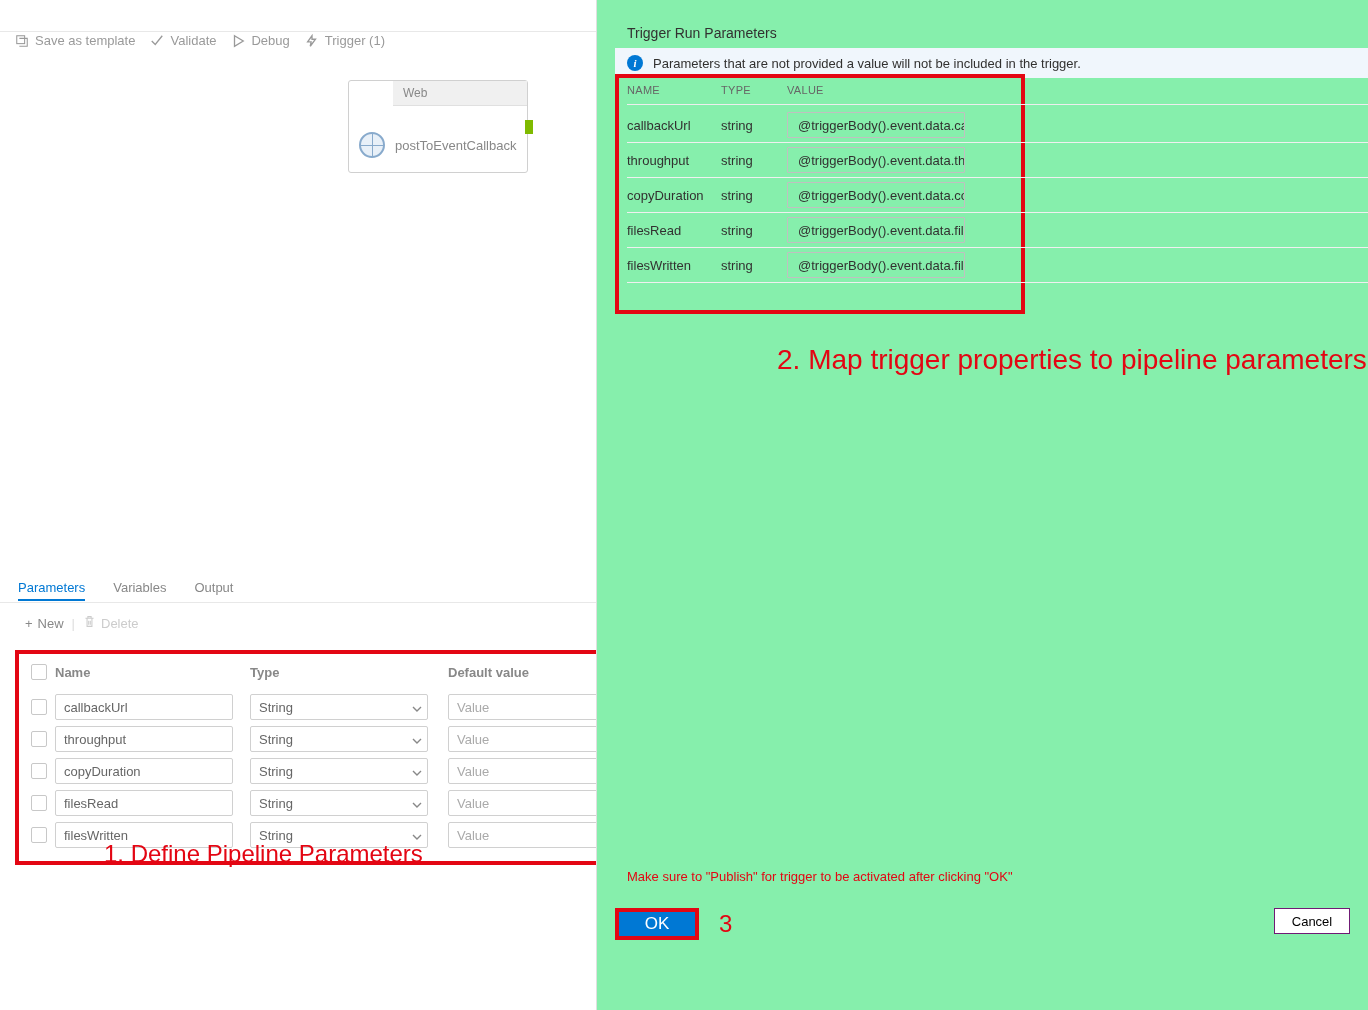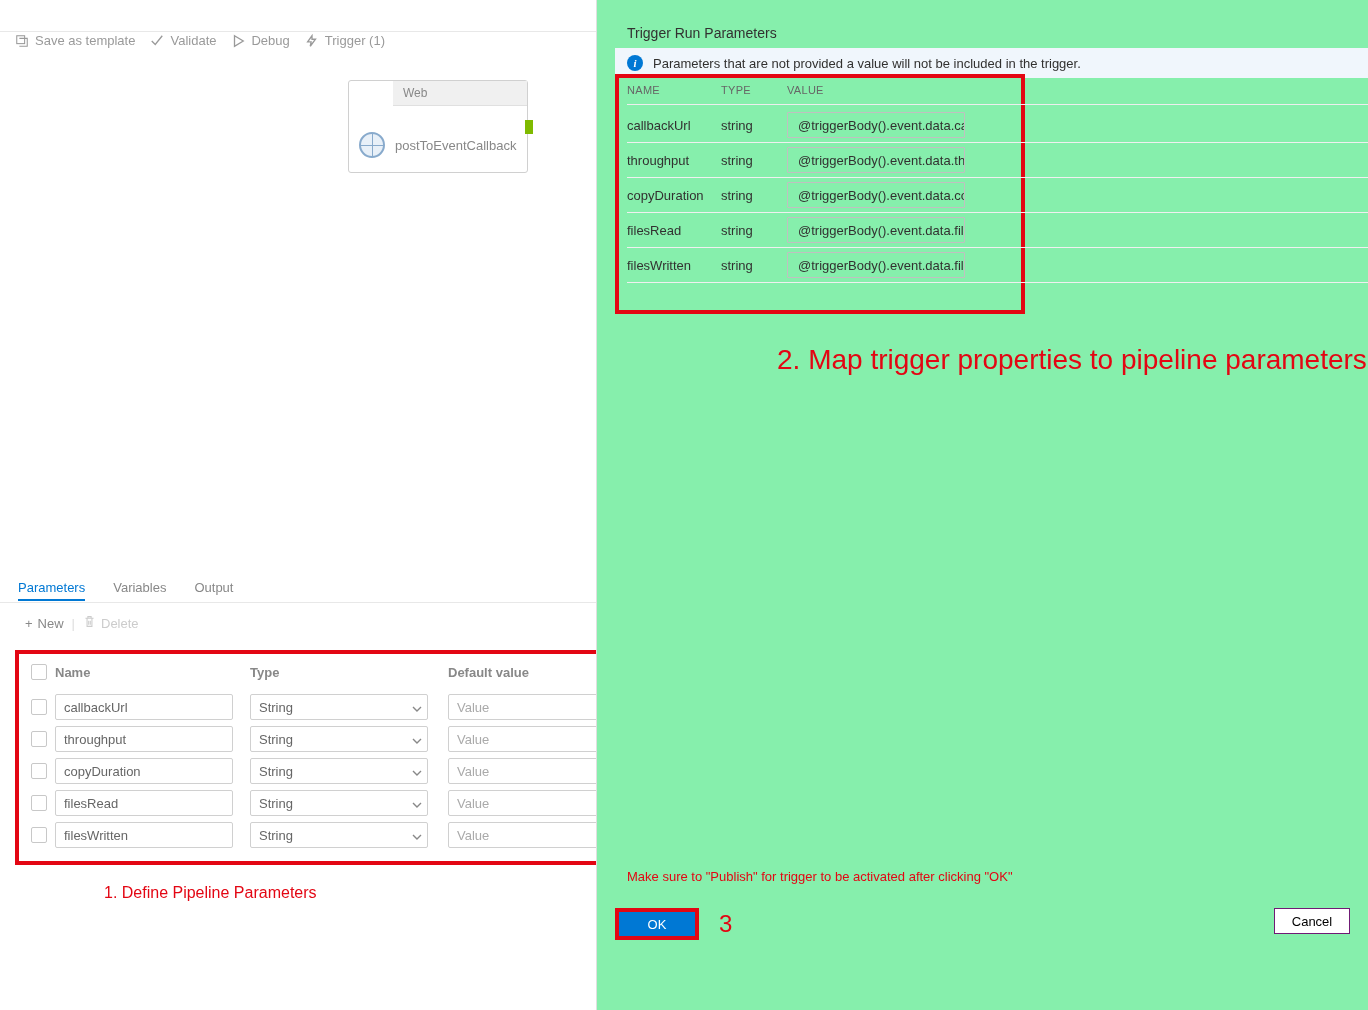--- a/index.html
+++ b/index.html
@@ -41,21 +41,21 @@
     .param-row { display: flex; align-items: center; margin-bottom: 6px; }
     .checkbox { width: 16px; height: 16px; border: 1px solid #c8c8c8; border-radius: 2px; cursor: pointer; }
     .text-input { width: 178px; height: 26px; border: 1px solid #d0d0d0; border-radius: 2px; padding: 0 8px; font-family: inherit; font-size: 13px; color: #666; }
     .text-input::placeholder { color: #aaa; }
     .select-wrap { position: relative; width: 178px; }
     .select-input { width: 100%; height: 26px; border: 1px solid #d0d0d0; border-radius: 2px; padding: 0 8px; font-family: inherit; font-size: 13px; color: #666; appearance: none; background: #fff; cursor: pointer; }
     .chevron { position: absolute; right: 6px; top: 8px; width: 10px; height: 10px; pointer-events: none; }
     .chevron svg { stroke: #888; }
     .value-input { width: 178px; }
     
-    .annotation-1 { position: absolute; top: 884px; left: 104px; color: #e30613; font-size: 16px; }
+    .annotation-1 { position: absolute; top: 840px; left: 104px; color: #e30613; font-size: 24px; }
     
     .panel-right { position: absolute; top: 0; right: 0; width: 772px; height: 1010px; border-left: 1px solid #e0e0e0; background: #86efac; }
     .panel-title { position: absolute; top: 25px; left: 30px; font-size: 14px; color: #323130; }
     .info-banner { position: absolute; top: 48px; left: 18px; right: 0; background: #f0f6fc; padding: 7px 12px; display: flex; align-items: center; gap: 10px; font-size: 13px; color: #323130; }
     .info-icon { width: 16px; height: 16px; border-radius: 50%; background: #0078d4; color: #fff; font-weight: bold; font-style: italic; font-family: serif; display: flex; align-items: center; justify-content: center; font-size: 11px; flex-shrink: 0; }
     
     .trigger-box { position: absolute; top: 74px; left: 18px; width: 410px; height: 240px; border: 4px solid #e30613; }
     .trigger-header { position: absolute; top: 84px; left: 30px; right: 0; display: flex; border-bottom: 1px solid #eee; padding-bottom: 8px; font-size: 11px; letter-spacing: 0.3px; color: #666; }
     .th-name { width: 94px; }
     .th-type { width: 66px; }
@@ -65,21 +65,21 @@
     .tr-name { width: 94px; color: #323130; }
     .tr-type { width: 66px; color: #323130; }
     .tr-value-input { width: 178px; height: 26px; border: 1px solid #c0c0c0; border-radius: 1px; padding: 0 10px; color: #323130; font-size: 13px; overflow: hidden; white-space: nowrap; text-overflow: ellipsis; display: flex; align-items: center; cursor: text; }
     
     .annotation-2 { position: absolute; top: 340px; left: 180px; color: #e30613; font-size: 28px; line-height: 1.4; }
     
     .publish-note { position: absolute; bottom: 126px; left: 30px; color: #e30613; font-size: 13px; }
     
     .button-bar { position: absolute; bottom: 70px; left: 18px; right: 18px; display: flex; }
     .ok-wrap { border: 4px solid #e30613; padding: 0; }
-    .btn-ok { width: 76px; height: 24px; background: #0078d4; color: #fff; border: none; font-size: 13px; cursor: pointer; }
+    .btn-ok { width: 76px; height: 24px; background: #0078d4; color: #fff; border: none; font-size: 17px; cursor: pointer; }
     .annotation-3 { color: #e30613; font-size: 24px; margin-left: 20px; align-self: center; }
     .btn-cancel { margin-left: auto; width: 76px; height: 26px; background: #fff; border: 1px solid #701a75; font-size: 13px; cursor: pointer; }
   </style>
 </head>
 <body>
 
 <div class="toolbar-border"></div>
 
 <div class="toolbar">
   <div class="toolbar-item">

